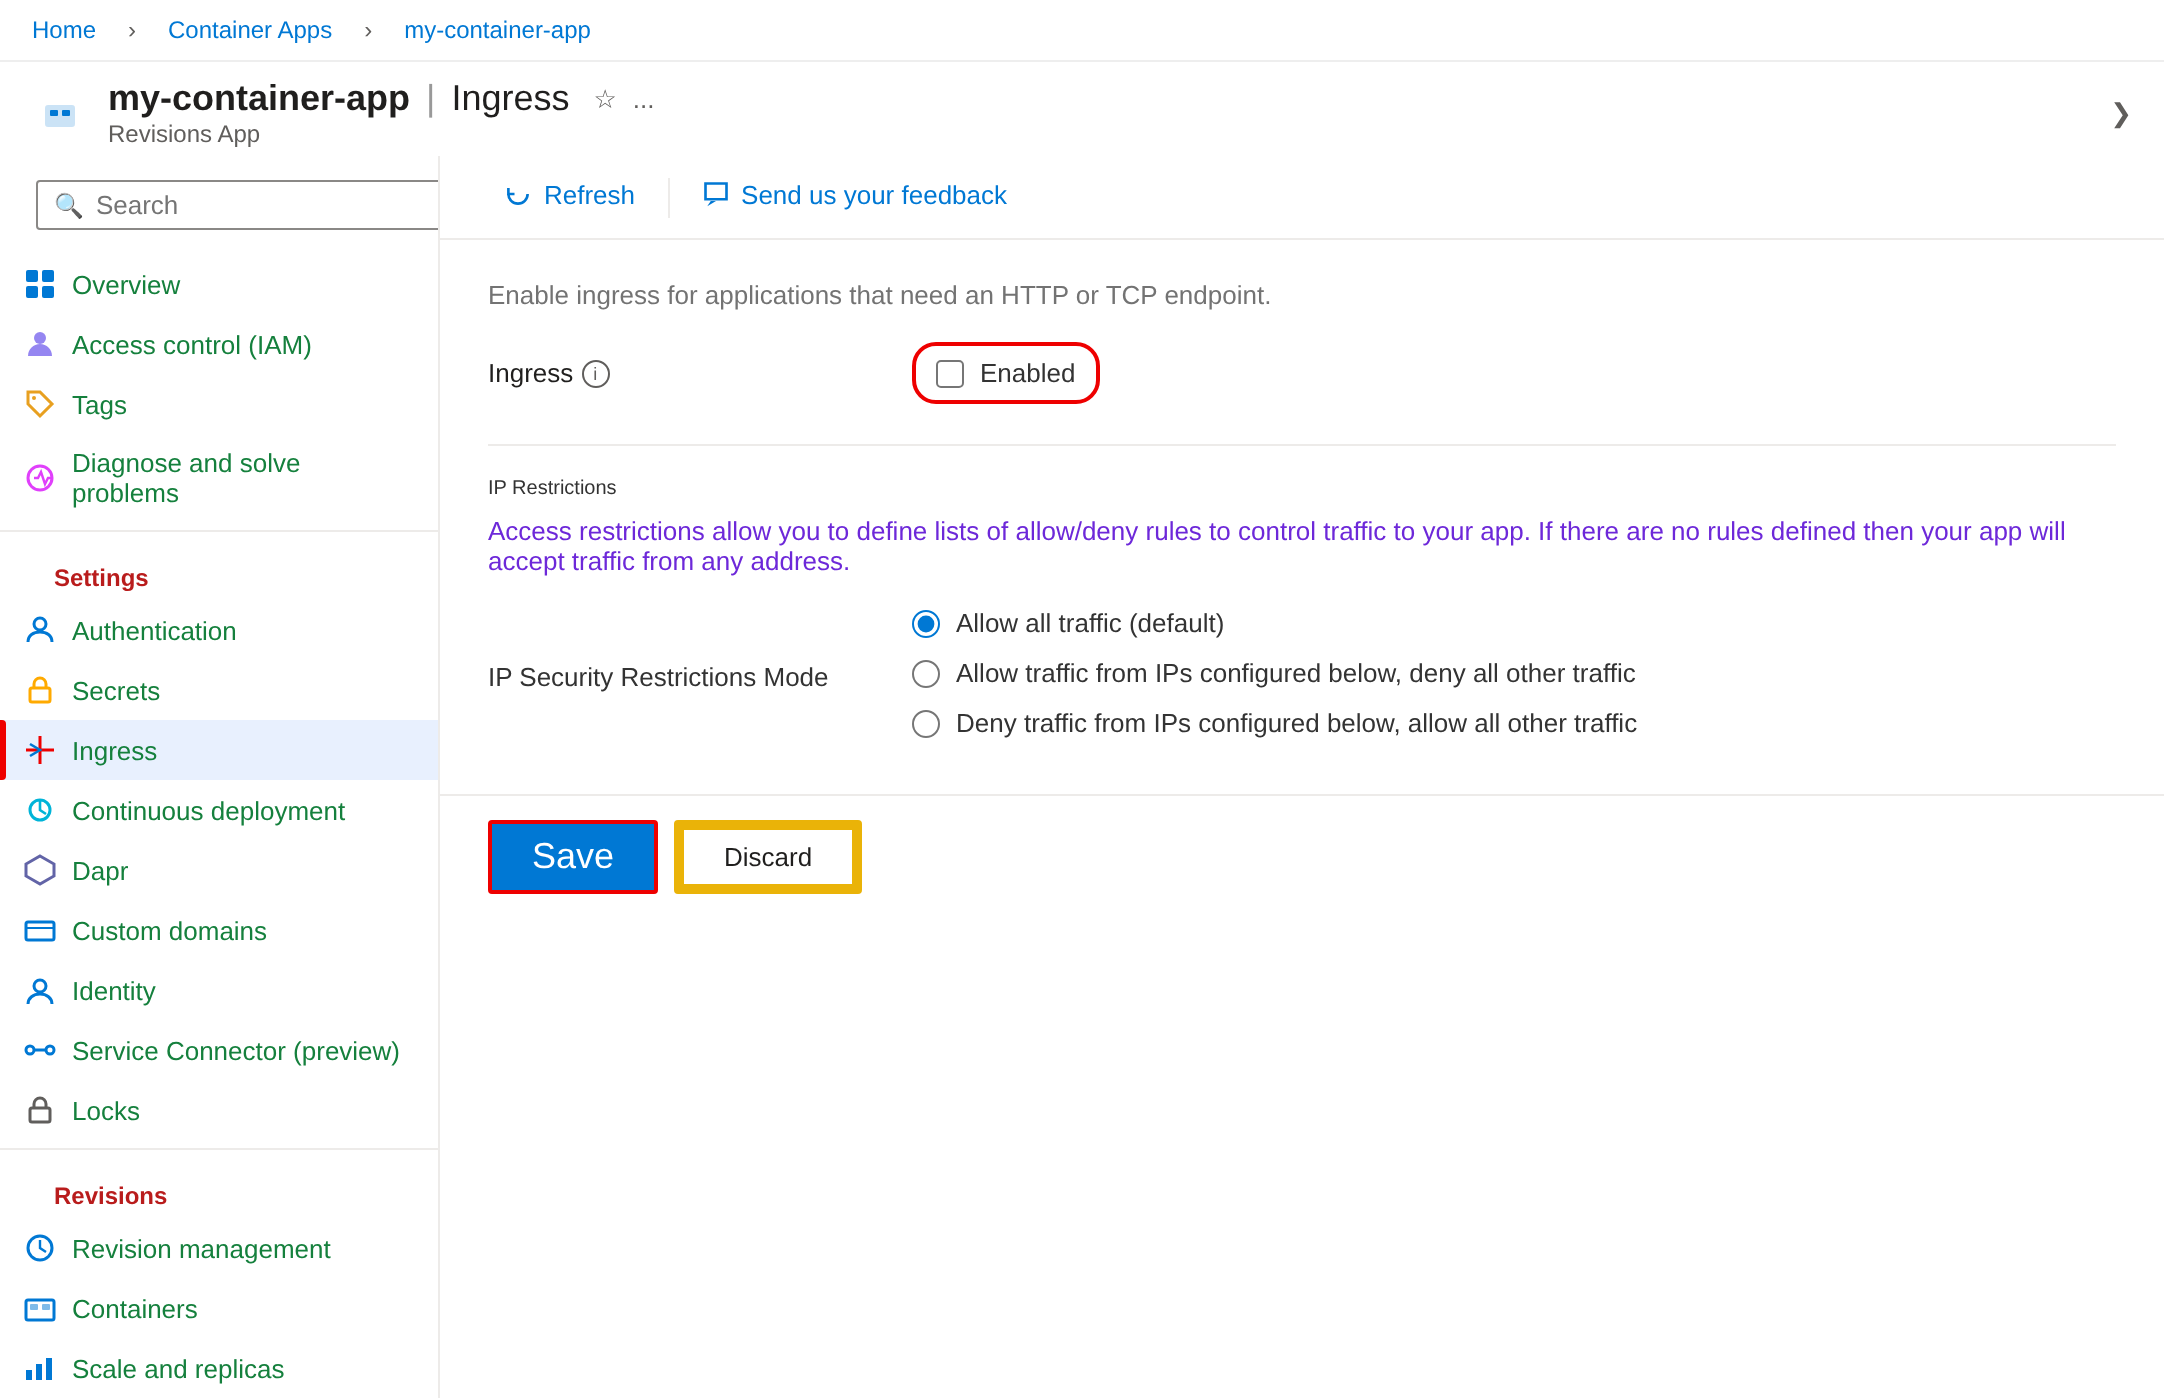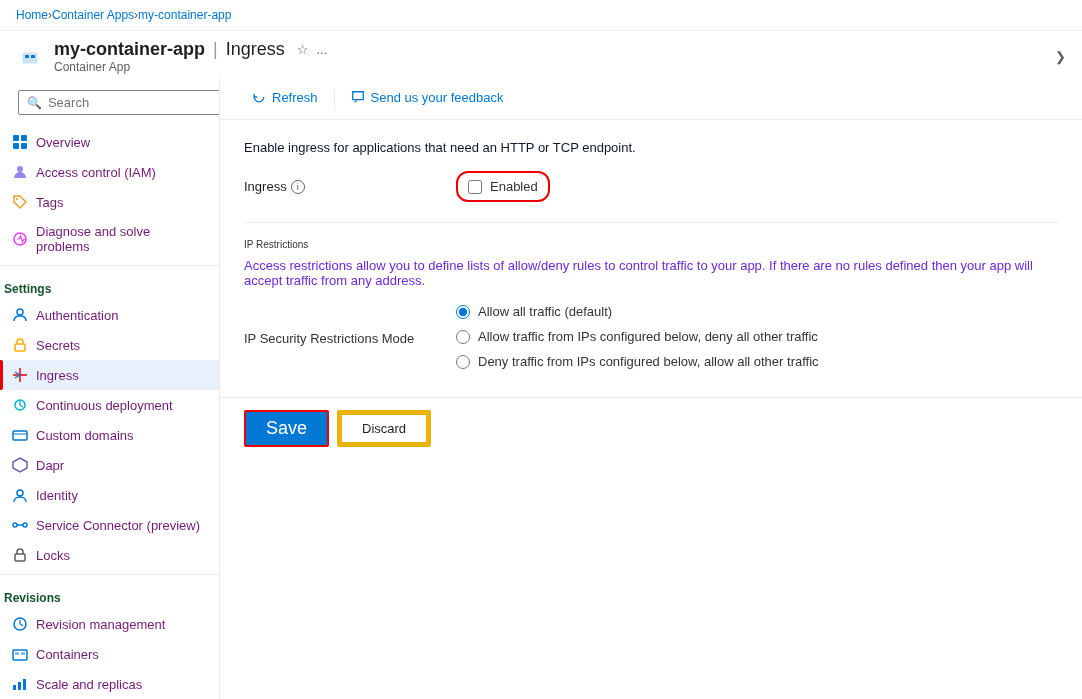--- a/index.html
+++ b/index.html
@@ -1,19 +1,19 @@
 <!DOCTYPE html>
 <html><head>
   <meta charset="utf-8">
   <style>
     * { box-sizing: border-box; margin: 0; padding: 0; }
     body { font-family: 'Segoe UI', sans-serif; font-size: 13px; color: #333; background: #fff; display: flex; flex-direction: column; height: 699px; overflow: hidden; }
 
     
-    .breadcrumb { display: flex; align-items: center; gap: 0; padding: 8px 16px; font-size: 12px; color: #0078d4; border-bottom: 1px solid #eee; background: #fff; }
+    .breadcrumb { display: flex; align-items: center; gap: 16px; padding: 8px 16px; font-size: 12px; color: #0078d4; border-bottom: 1px solid #eee; background: #fff; }
     .breadcrumb span { color: #605e5c; }
     .breadcrumb a { color: #0078d4; text-decoration: none; }
     .breadcrumb .sep { color: #605e5c; }
 
     
     .app-header { display: flex; align-items: center; gap: 10px; padding: 8px 16px 4px 16px; background: #fff; }
     .app-header .app-icon { width: 28px; height: 28px; display: flex; align-items: center; justify-content: center; }
     .app-header .app-title { font-size: 18px; font-weight: 600; color: #201f1e; }
     .app-header .app-separator { color: #999; font-size: 18px; margin: 0 4px; }
     .app-header .page-title { font-size: 18px; font-weight: 400; color: #201f1e; }
@@ -26,36 +26,36 @@
     
     .main-layout { display: flex; flex: 1; overflow: hidden; }
 
     
     .sidebar { width: 220px; min-width: 220px; background: #fff; border-right: 1px solid #edebe9; overflow-y: auto; display: flex; flex-direction: column; }
 
     .search-box { margin: 8px 10px; display: flex; align-items: center; border: 1px solid #8a8886; border-radius: 2px; padding: 4px 8px; gap: 6px; }
     .search-box input { border: none; outline: none; font-size: 13px; flex: 1; color: #3b82f6; }
     .search-box .search-icon-sym { color: #605e5c; font-size: 12px; }
 
-    .nav-item { display: flex; align-items: center; gap: 8px; padding: 7px 12px; cursor: pointer; color: #701a75; font-size: 13px; }
+    .nav-item { display: flex; align-items: center; gap: 8px; padding: 7px 12px; cursor: pointer; color: #15803d; font-size: 13px; }
     .nav-icon { width: 16px; height: 16px; display: flex; align-items: center; justify-content: center; flex-shrink: 0; }
 
-    .nav-section-label { font-size: 12px; font-weight: 600; color: #14532d; padding: 12px 12px 4px 4px; }
+    .nav-section-label { font-size: 12px; font-weight: 600; color: #b91c1c; padding: 12px 12px 4px 27px; }
     .nav-divider { border: none; border-top: 1px solid #edebe9; margin: 4px 0; }
 
     
     .content-area { flex: 1; overflow-y: auto; padding: 0; background: #fff; }
 
     .toolbar { display: flex; align-items: center; gap: 4px; padding: 8px 24px; border-bottom: 1px solid #edebe9; }
     .toolbar-btn { display: flex; align-items: flex-start; gap: 6px; background: none; border: none; cursor: pointer; color: #0078d4; font-size: 13px; padding: 4px 8px; }
     .toolbar-divider { width: 1px; height: 20px; background: #edebe9; margin: 0 4px; }
 
     .content-body { padding: 20px 24px; }
 
-    .section-desc { font-size: 13px; color: #0f172a; margin-bottom: 16px; }
+    .section-desc { font-size: 13px; color: #737373; margin-bottom: 16px; }
 
     .form-row { display: flex; align-items: center; gap: 12px; margin-bottom: 20px; }
     .form-label { width: 200px; font-size: 13px; color: #201f1e; display: flex; align-items: center; gap: 4px; }
     .info-icon { display: inline-flex; align-items: center; justify-content: center; width: 14px; height: 14px; border-radius: 50%; border: 1px solid #605e5c; color: #605e5c; font-size: 9px; cursor: pointer; }
 
     .checkbox-wrapper { display: flex; align-items: center; gap: 8px; border: 2px solid #e00; padding: 6px 10px; border-radius: 12px; }
     .checkbox-wrapper input[type="checkbox"] { width: 14px; height: 14px; }
     .checkbox-label { font-size: 13px; }
 
     .section-title { font-size: 10px; font-weight: 400; margin-bottom: 8px; }
@@ -101,21 +101,21 @@
   <div class="title-group">
     <div class="title-row">
       <span class="app-title">my-container-app</span>
       <span class="app-separator">|</span>
       <span class="page-title">Ingress</span>
       <span class="header-icons">
         <span style="cursor:pointer;color:#605e5c;">☆</span>
         <span style="cursor:pointer;color:#605e5c;">...</span>
       </span>
     </div>
-    <span class="subtitle">Container App</span>
+    <span class="subtitle">Revisions App</span>
   </div>
   <span class="expand-icon" style="margin-left:auto;color:#605e5c;cursor:pointer;">❯</span>
 </div>
 
 <div class="main-layout">
 
   <div class="sidebar">
     <div style="display:flex;align-items:center;gap:4px;padding:4px 8px;">
       <div class="search-box" style="flex:1;">
         <span class="search-icon-sym">🔍</span>
@@ -205,34 +205,34 @@
             <circle cx="8" cy="8" r="5" fill="none" stroke="#00b4d8" stroke-width="1.5"></circle>
             <path d="M8 3v5l3 2" fill="none" stroke="#00b4d8" stroke-width="1.3"></path>
           </svg>
       </span>
       <span>Continuous deployment</span>
     </div>
 
     <div class="nav-item">
       <span class="nav-icon">
         <svg width="16" height="16" viewBox="0 0 16 16">
+            <polygon points="8,1 15,5 15,11 8,15 1,11 1,5" fill="none" stroke="#6264a7" stroke-width="1.5"></polygon>
+          </svg>
+      </span>
+      <span>Dapr</span>
+    </div>
+
+    <div class="nav-item">
+      <span class="nav-icon">
+        <svg width="16" height="16" viewBox="0 0 16 16">
             <rect x="1" y="4" width="14" height="9" rx="1" fill="none" stroke="#0078d4" stroke-width="1.5"></rect>
             <path d="M1 7h14" stroke="#0078d4" stroke-width="1"></path>
           </svg>
       </span>
       <span>Custom domains</span>
-    </div>
-
-    <div class="nav-item">
-      <span class="nav-icon">
-        <svg width="16" height="16" viewBox="0 0 16 16">
-            <polygon points="8,1 15,5 15,11 8,15 1,11 1,5" fill="none" stroke="#6264a7" stroke-width="1.5"></polygon>
-          </svg>
-      </span>
-      <span>Dapr</span>
     </div>
 
     <div class="nav-item">
       <span class="nav-icon">
         <svg width="16" height="16" viewBox="0 0 16 16">
             <circle cx="8" cy="6" r="3" fill="none" stroke="#0078d4" stroke-width="1.5"></circle>
             <path d="M2 15c0-3 2.7-5 6-5s6 2 6 5" fill="none" stroke="#0078d4" stroke-width="1.5"></path>
           </svg>
       </span>
       <span>Identity</span>

